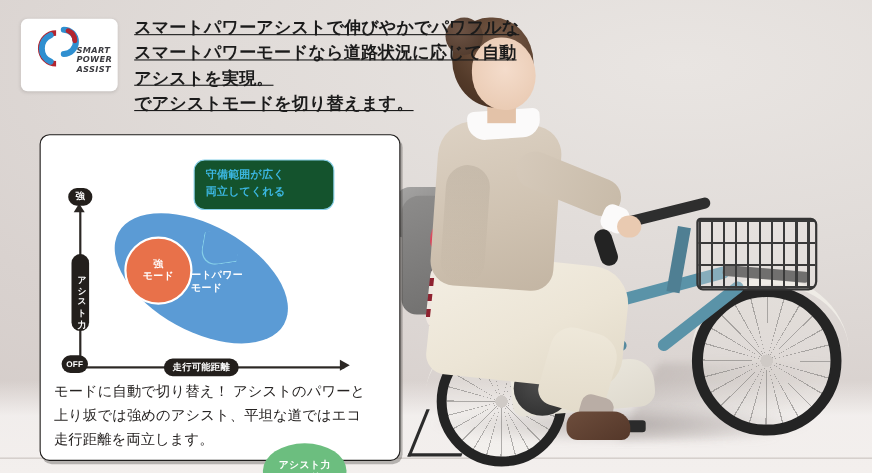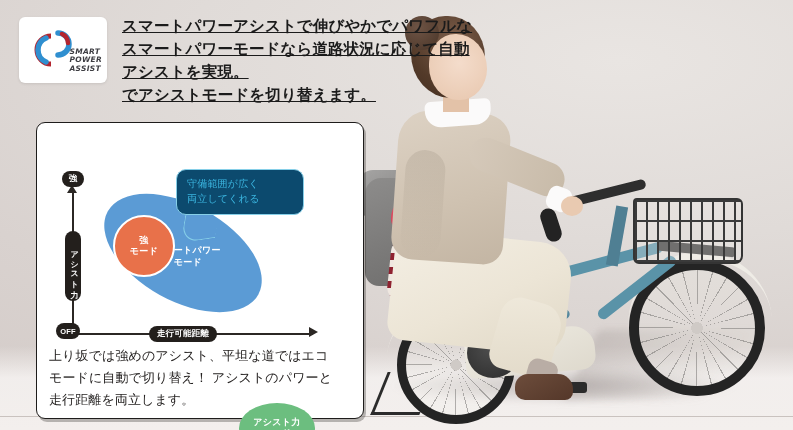--- a/index.html
+++ b/index.html
@@ -148,21 +148,21 @@
     border-top: 7px solid #efece6; border-radius: 64px 64px 0 0; transform: rotate(10deg); }
 
   
   .logo-card {
     position: absolute;
     left: 19px; top: 17px;
     width: 88px; height: 66px;
     background: #ffffff;
     border-radius: 6px;
     box-shadow: 0 1px 3px rgba(0,0,0,.10);
-    display: flex; align-items: center; justify-content: center;
+    display: flex; justify-content: center;
   }
   .logo-inner { position: relative; width: 80px; height: 54px; }
   .logo-svg { position: absolute; left: 2px; top: 4px; }
   .logo-words {
     position: absolute; right: 1px; bottom: 4px;
     font-family: "DejaVu Sans", sans-serif;
     font-style: italic; font-weight: 700;
     font-size: 7.5px; line-height: 8.4px;
     letter-spacing: .3px; color: #3d3d42; text-align: left;
   }
@@ -248,29 +248,28 @@
     background: #6cbe7f;
   }
 
   
   .callout {
     position: absolute;
     left: 139px; top: 22px;
     width: 128px;
     border: 1.4px solid #86cfe8;
     border-radius: 10px;
-    background: #0c4a6e;
+    background: #14532d;
     padding: 7px 9px 8px 10px;
     box-sizing: border-box;
     color: #3bb6e0;
     font-size: 10px;
     line-height: 14.5px;
-    font-weight: 400;
+    font-weight: 700;
     letter-spacing: .2px;
-    margin-top: 24px;
   }
   .callout-tail {
     position: absolute; left: 146px; top: 86px;
     width: 34px; height: 30px;
     border-left: 1.4px solid #86cfe8;
     border-bottom: 1.4px solid #86cfe8;
     border-radius: 0 0 0 18px;
     transform: rotate(-8deg) skewX(-18deg);
   }
 
@@ -404,19 +403,19 @@
       </div>
 
       <div class="callout-tail"></div>
       <div class="callout">
         <div>守備範囲が広く</div>
         <div>両立してくれる</div>
       </div>
     </div>
 
     <div class="caption">
+      <div>モードに自動で切り替え！ アシストのパワーと</div>
       <div>上り坂では強めのアシスト、平坦な道ではエコ</div>
-      <div>モードに自動で切り替え！ アシストのパワーと</div>
       <div>走行距離を両立します。</div>
     </div>
   </div>
 
 </div>
 
 </body></html>

